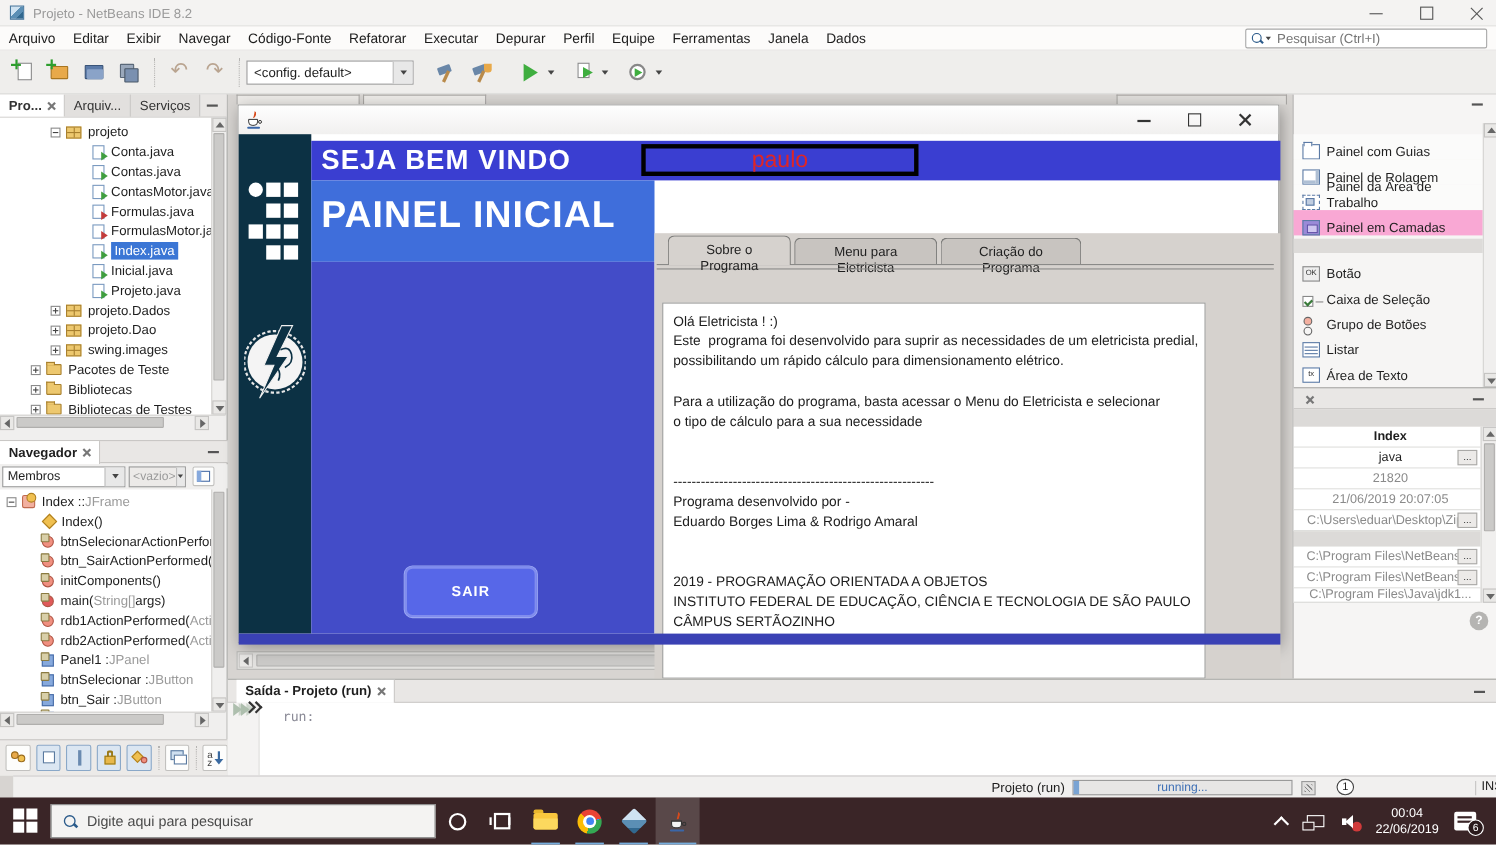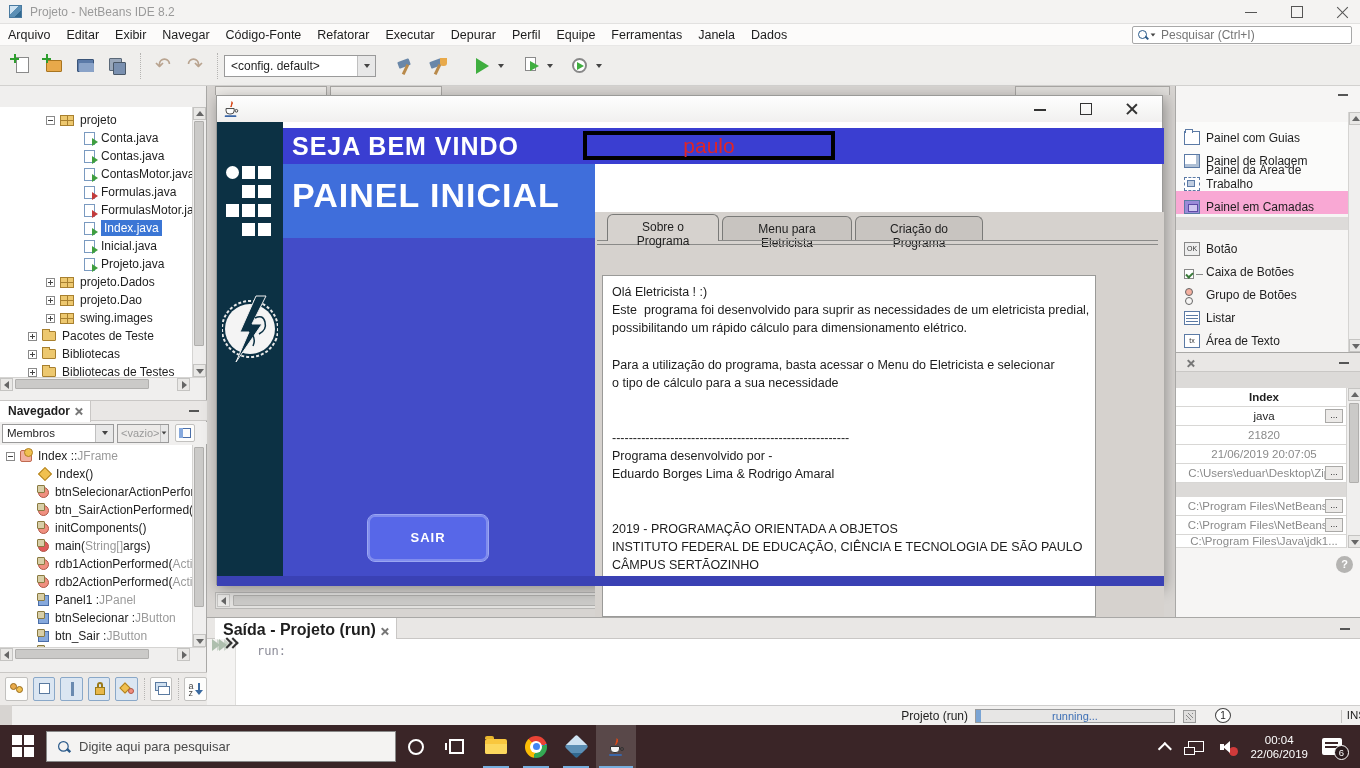--- a/index.html
+++ b/index.html
@@ -297,20 +297,26 @@
     <span class="caret ddc"></span>
     <span style="width:10px"></span>
     <span class="tbtn">
         <span class="fold" style="left:6px;top:6px;width:15px;height:15px;border:2px solid #888;border-radius:50%;background:#fff"></span>
         <span class="tri-green" style="position:absolute;left:11px;top:10px;border-top-width:4px;border-bottom-width:4px;border-left-width:7px"></span>
       </span>
     <span class="caret ddc"></span>
   </div>
 
   <div id="left-panel" class="abs">
+    <div class="ptabs">
+      <span class="ptab active"><span>Pro...</span><span class="xicon"></span></span>
+      <span class="ptab">Arquiv...</span>
+      <span class="ptab">Serviços</span>
+      <span class="minbar" style="right:8px;top:9px"></span>
+    </div>
     <div id="proj-tree">
       <div class="row lvB" style="top:4px">
           <span class="exp"></span>
           <span class="ic pkg"></span>
           <span>projeto</span>
         </div>
       <div class="row lvC" style="top:22px">
           <span class="ic jfile"></span>
           <span>Conta.java</span>
         </div>
@@ -621,21 +627,21 @@
         <span class="pal-ic layer"></span>
         <span>Painel em Camadas</span>
       </div>
     <div style="position:absolute;left:0;top:131px;width:172px;height:13px;background:#dddbd9"></div>
     <div class="pal-row" style="top:147px">
         <span class="pal-ic btn">OK</span>
         <span>Botão</span>
       </div>
     <div class="pal-row" style="top:170px">
         <span class="pal-ic chk"></span>
-        <span style="margin-left:6px">Caixa de Botões</span>
+        <span style="margin-left:6px">Caixa de Seleção</span>
       </div>
     <div class="pal-row" style="top:193px">
         <span class="pal-ic rad"></span>
         <span>Grupo de Botões</span>
       </div>
     <div class="pal-row" style="top:216px">
         <span class="pal-ic list"></span>
         <span>Listar</span>
       </div>
     <div class="pal-row" style="top:239px">
@@ -691,21 +697,21 @@
         </span>
       <span class="thumb" style="left:2px;top:15px;width:10px;height:80px"></span>
       <span class="sbtn" style="bottom:0;left:1px">
           <span class="t-dn"></span>
         </span>
     </div>
     <span style="position:absolute;left:160px;top:470px;width:17px;height:17px;border-radius:50%;background:#b5b4b2;color:#fff;font-weight:bold;text-align:center;line-height:17px;font-size:11px">?</span>
   </div>
 
   <div id="out-head" class="abs">
-    <span class="navtab" style="font-size:16px;left:8px"><span>Saída - Projeto (run)</span><span class="xicon"></span></span>
+    <span class="navtab" style="font-size:12px;left:8px"><span>Saída - Projeto (run)</span><span class="xicon"></span></span>
     <span class="minbar" style="right:10px;top:10px;position:absolute"></span>
   </div>
   <div id="out-body" class="abs">
     <div id="out-gutter">
       <span class="dplay"></span>
       <span class="dplay" style="opacity:.55"></span>
       <span class="chev2"></span>
     </div>
     <span style="position:absolute;left:50px;top:5px;font-family:'DejaVu Sans Mono',monospace;font-size:12px;color:#8a8a96">run:</span>
   </div>

